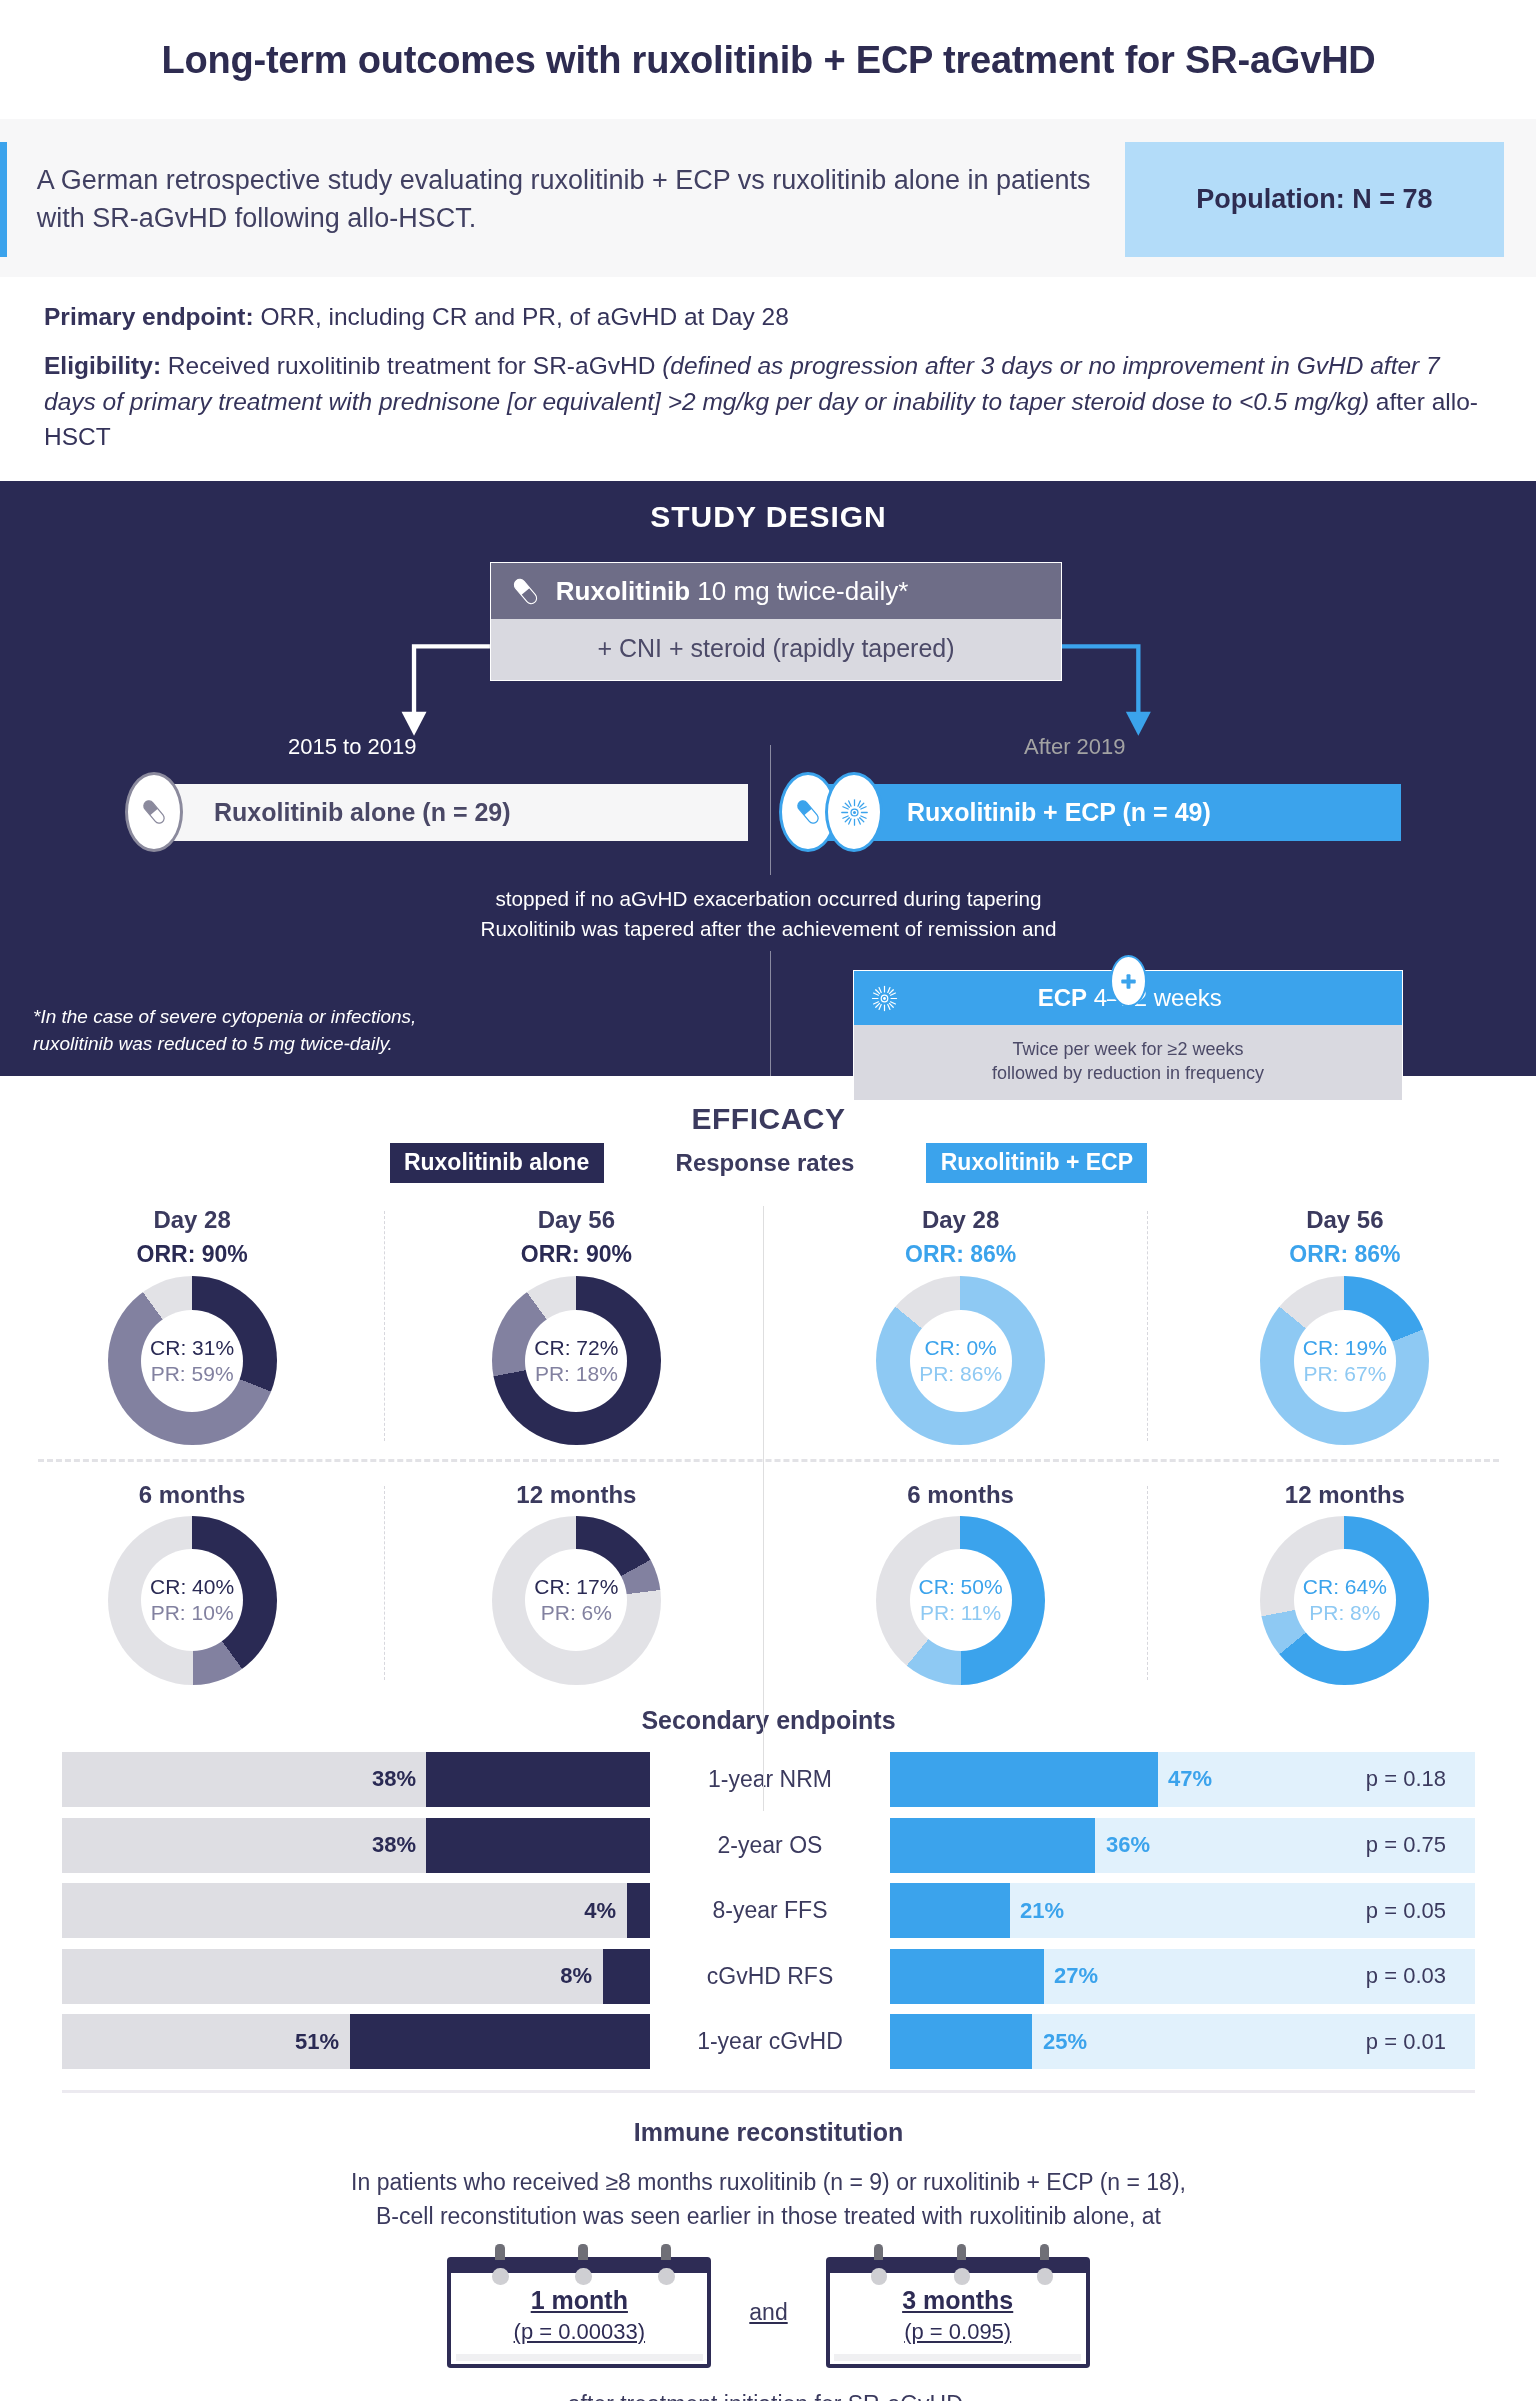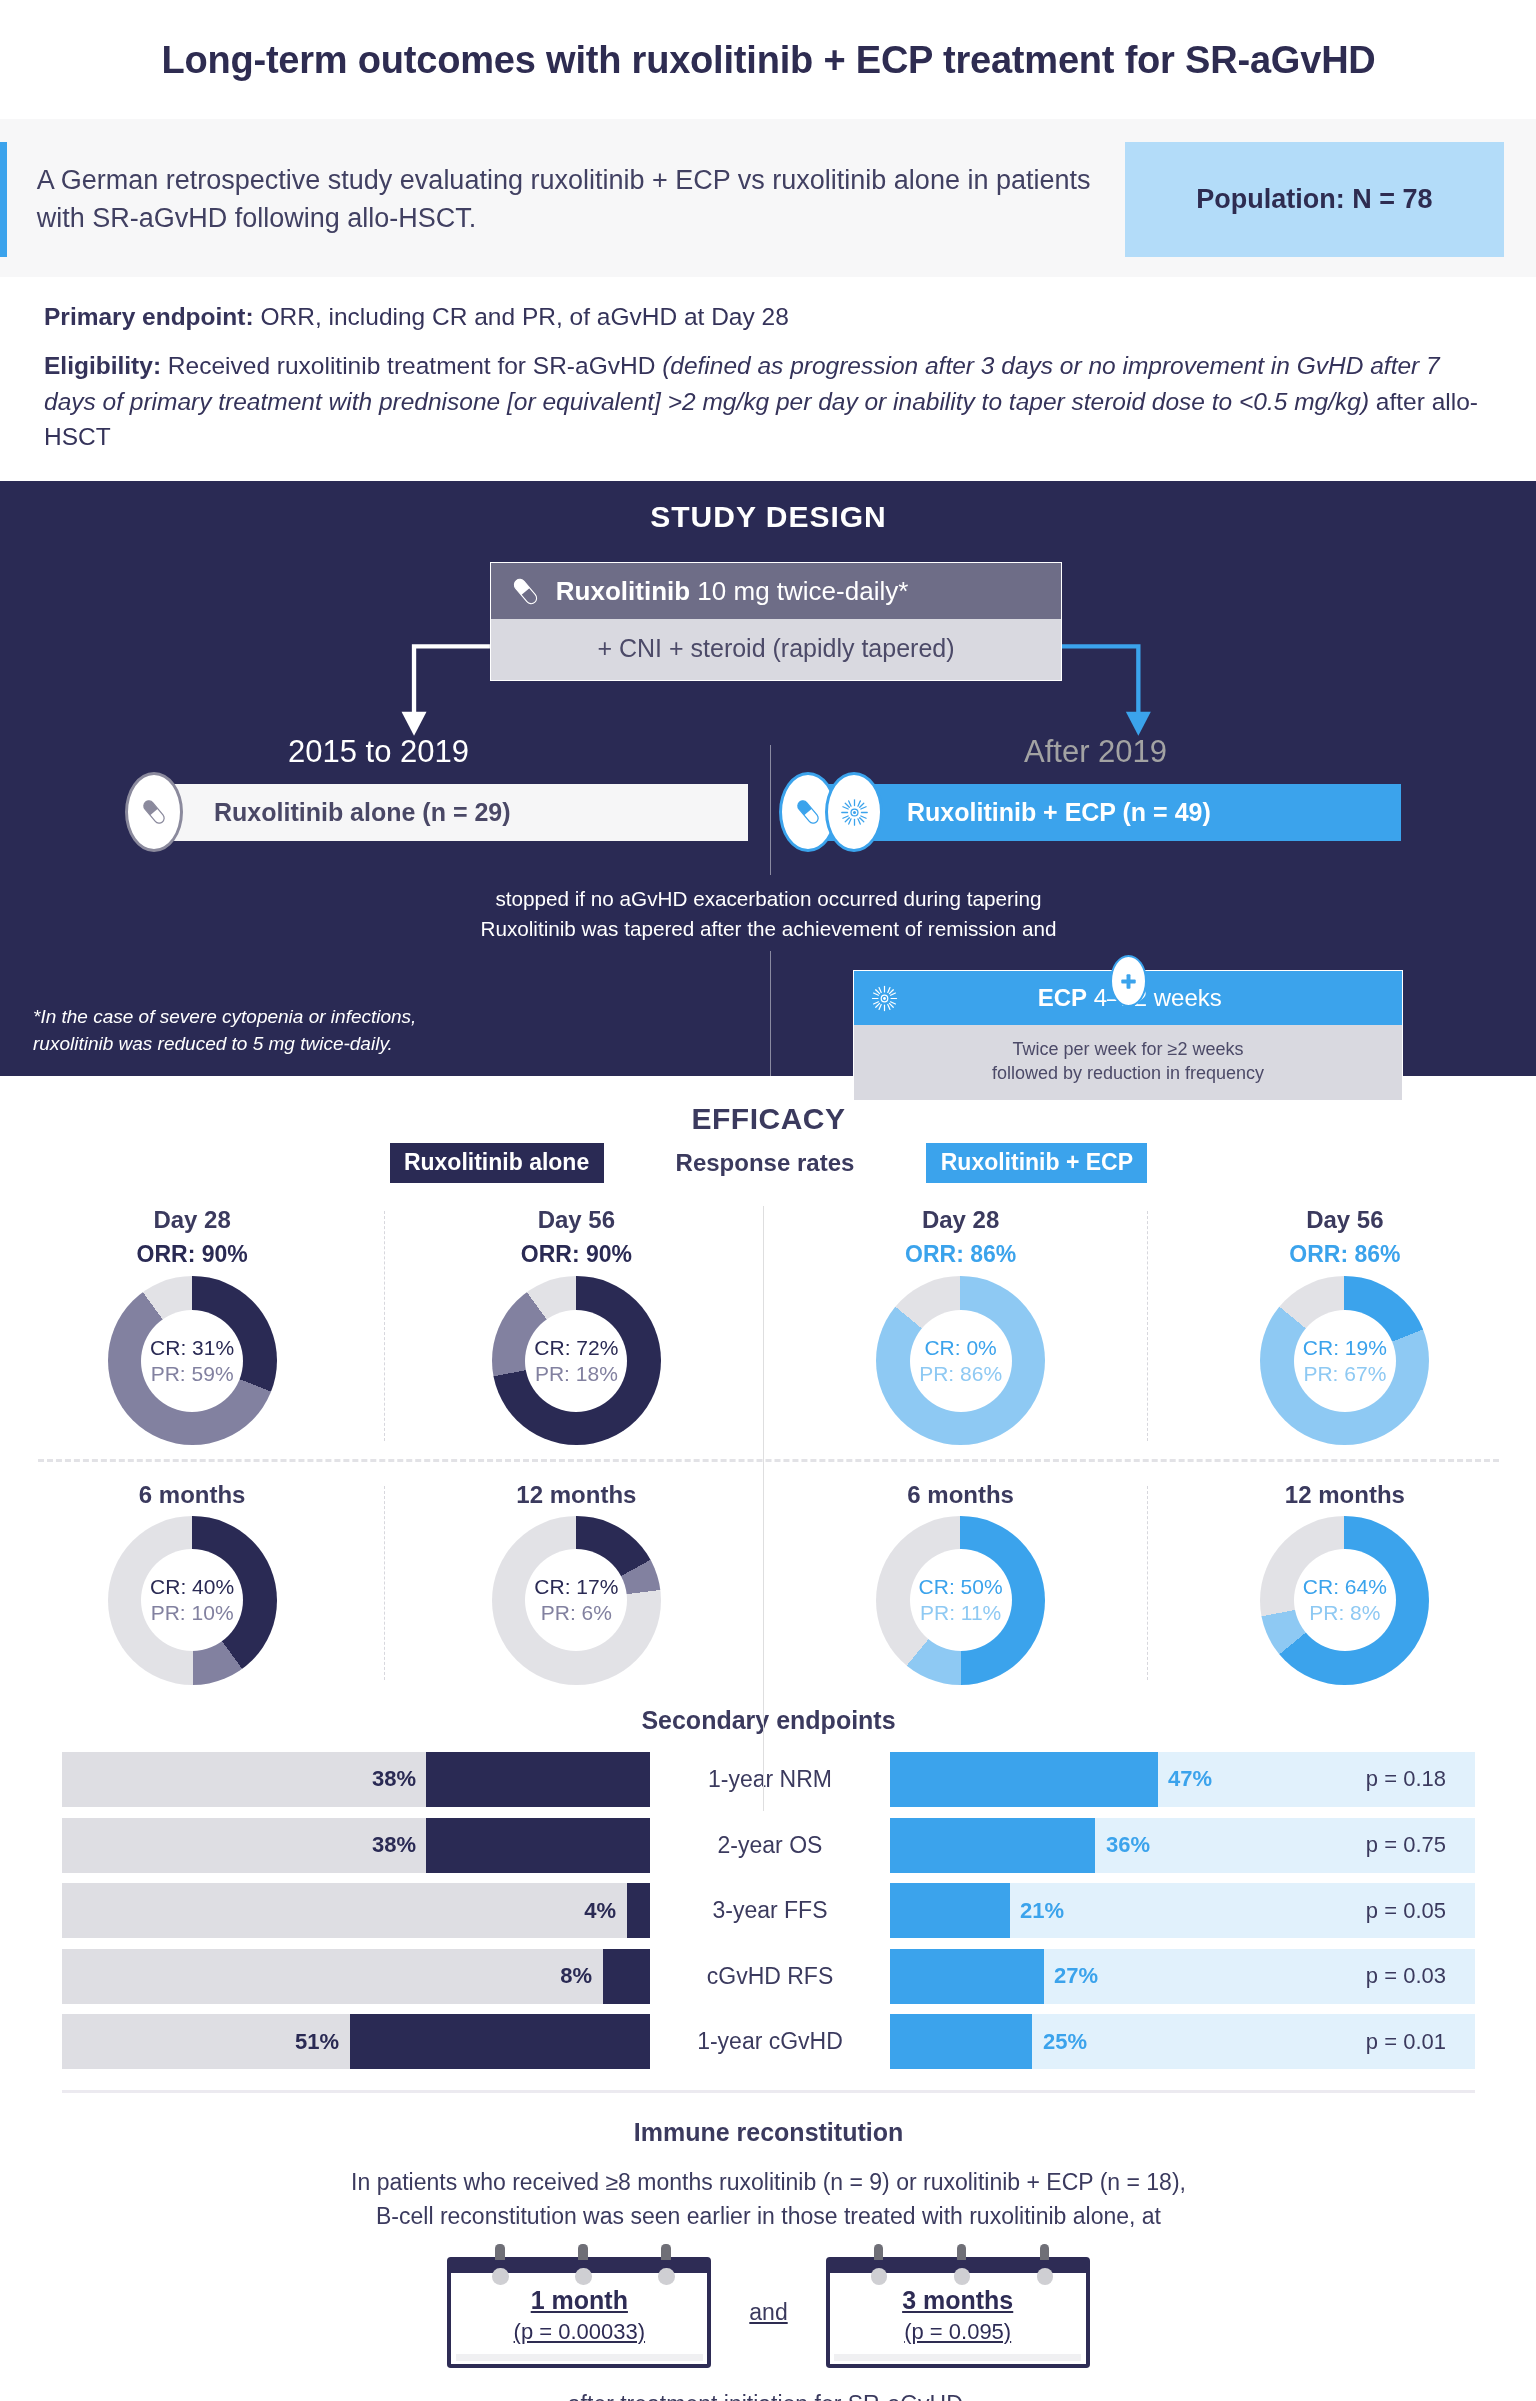--- a/index.html
+++ b/index.html
@@ -99,21 +99,21 @@
   .rux-sub {
     background: #d9d9e0;
     text-align: center;
     padding: 15.4px 9.6px 16.3px 9.6px;
     font-size: 25px;
     color: #4c4a68;
   }
 
   .arm-label {
     position: absolute;
-    font-size: 31px;
+    font-size: 22px;
     font-weight: normal;
   }
   .arm-label.left { left: 288px; top: 177px; color: #ffffff; }
   .arm-label.right { left: 1024px; top: 177px; color: #a3a3a3; }
 
   .arm-box {
     position: absolute;
     display: flex; align-items: center;
     height: 57px;
   }
@@ -590,21 +590,21 @@
             <div class="fill" style="width: 205px;"></div>
             <div class="val" style="left: 216px;">36%</div>
             <div class="pval">p = 0.75</div>
           </div>
         </div>
         <div class="bar-row">
           <div class="bar-left">
             <div class="fill" style="width: 23.5px;"></div>
             <div class="val" style="right: 34px;">4%</div>
           </div>
-          <div class="bar-mid">3-year FFS</div>
+          <div class="bar-mid">8-year FFS</div>
           <div class="bar-right">
             <div class="fill" style="width: 120px;"></div>
             <div class="val" style="left: 130px;">21%</div>
             <div class="pval">p = 0.05</div>
           </div>
         </div>
         <div class="bar-row">
           <div class="bar-left">
             <div class="fill" style="width: 47px;"></div>
             <div class="val" style="right: 58px;">8%</div>

